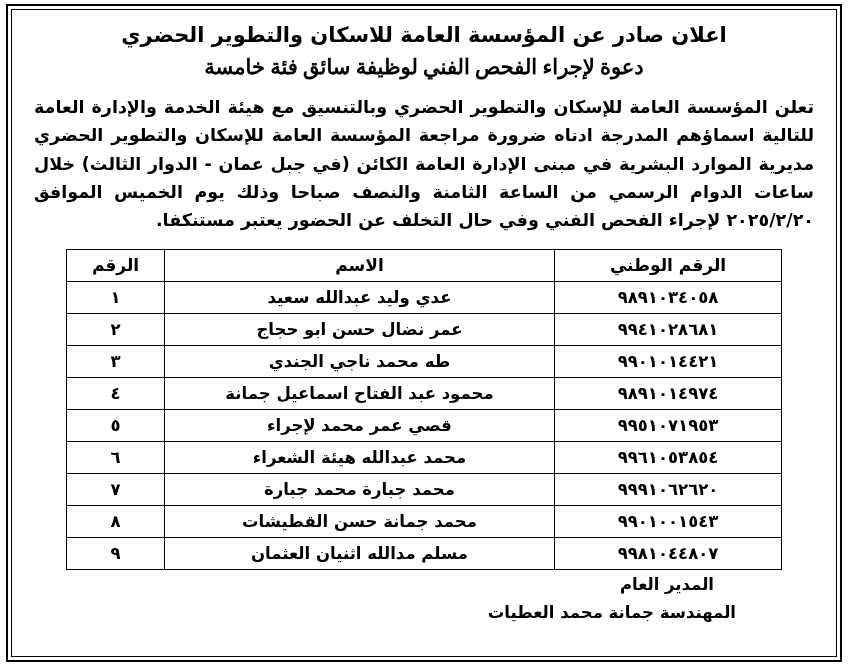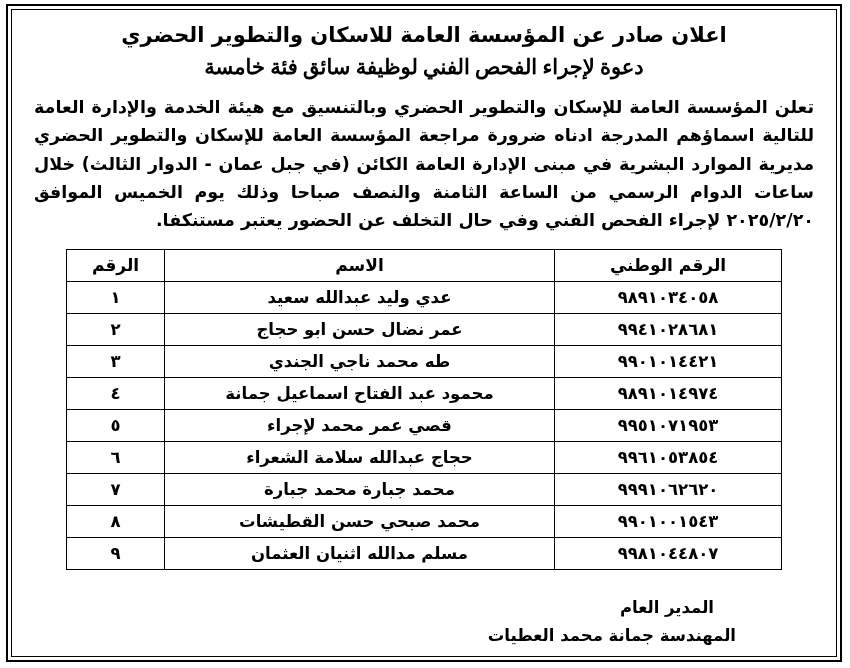--- a/index.html
+++ b/index.html
@@ -86,21 +86,21 @@
     font-size: 17px;
   }
   col.c-num { width: 98px; }
   col.c-name { width: 390px; }
   col.c-id { width: 227px; }
   td.id-cell {
     font-family: "DejaVu Sans", "Liberation Sans", sans-serif;
     letter-spacing: 1px;
   }
   .signature {
-    margin-top: 24px;
+    margin-top: 1px;
     padding-right: 78px;
     font-size: 16.5px;
     font-weight: bold;
     line-height: 1.7;
   }
   .signature .line1 {
     padding-right: 22px;
   }
 </style>
 </head>
@@ -153,31 +153,31 @@
             <td>محمود عبد الفتاح اسماعيل جمانة</td>
             <td>٤</td>
           </tr>
           <tr>
             <td class="id-cell">٩٩٥١٠٧١٩٥٣</td>
             <td>قصي عمر محمد لإجراء</td>
             <td>٥</td>
           </tr>
           <tr>
             <td class="id-cell">٩٩٦١٠٥٣٨٥٤</td>
-            <td>حجاج عبدالله سلامة الشعراء</td>
+            <td>محمد عبدالله هيئة الشعراء</td>
             <td>٦</td>
           </tr>
           <tr>
             <td class="id-cell">٩٩٩١٠٦٢٦٢٠</td>
             <td>محمد جبارة محمد جبارة</td>
             <td>٧</td>
           </tr>
           <tr>
             <td class="id-cell">٩٩٠١٠٠١٥٤٣</td>
-            <td>محمد صبحي حسن القطيشات</td>
+            <td>محمد جمانة حسن القطيشات</td>
             <td>٨</td>
           </tr>
           <tr>
             <td class="id-cell">٩٩٨١٠٤٤٨٠٧</td>
             <td>مسلم مدالله اثنيان العثمان</td>
             <td>٩</td>
           </tr>
         </tbody>
       </table>
 

